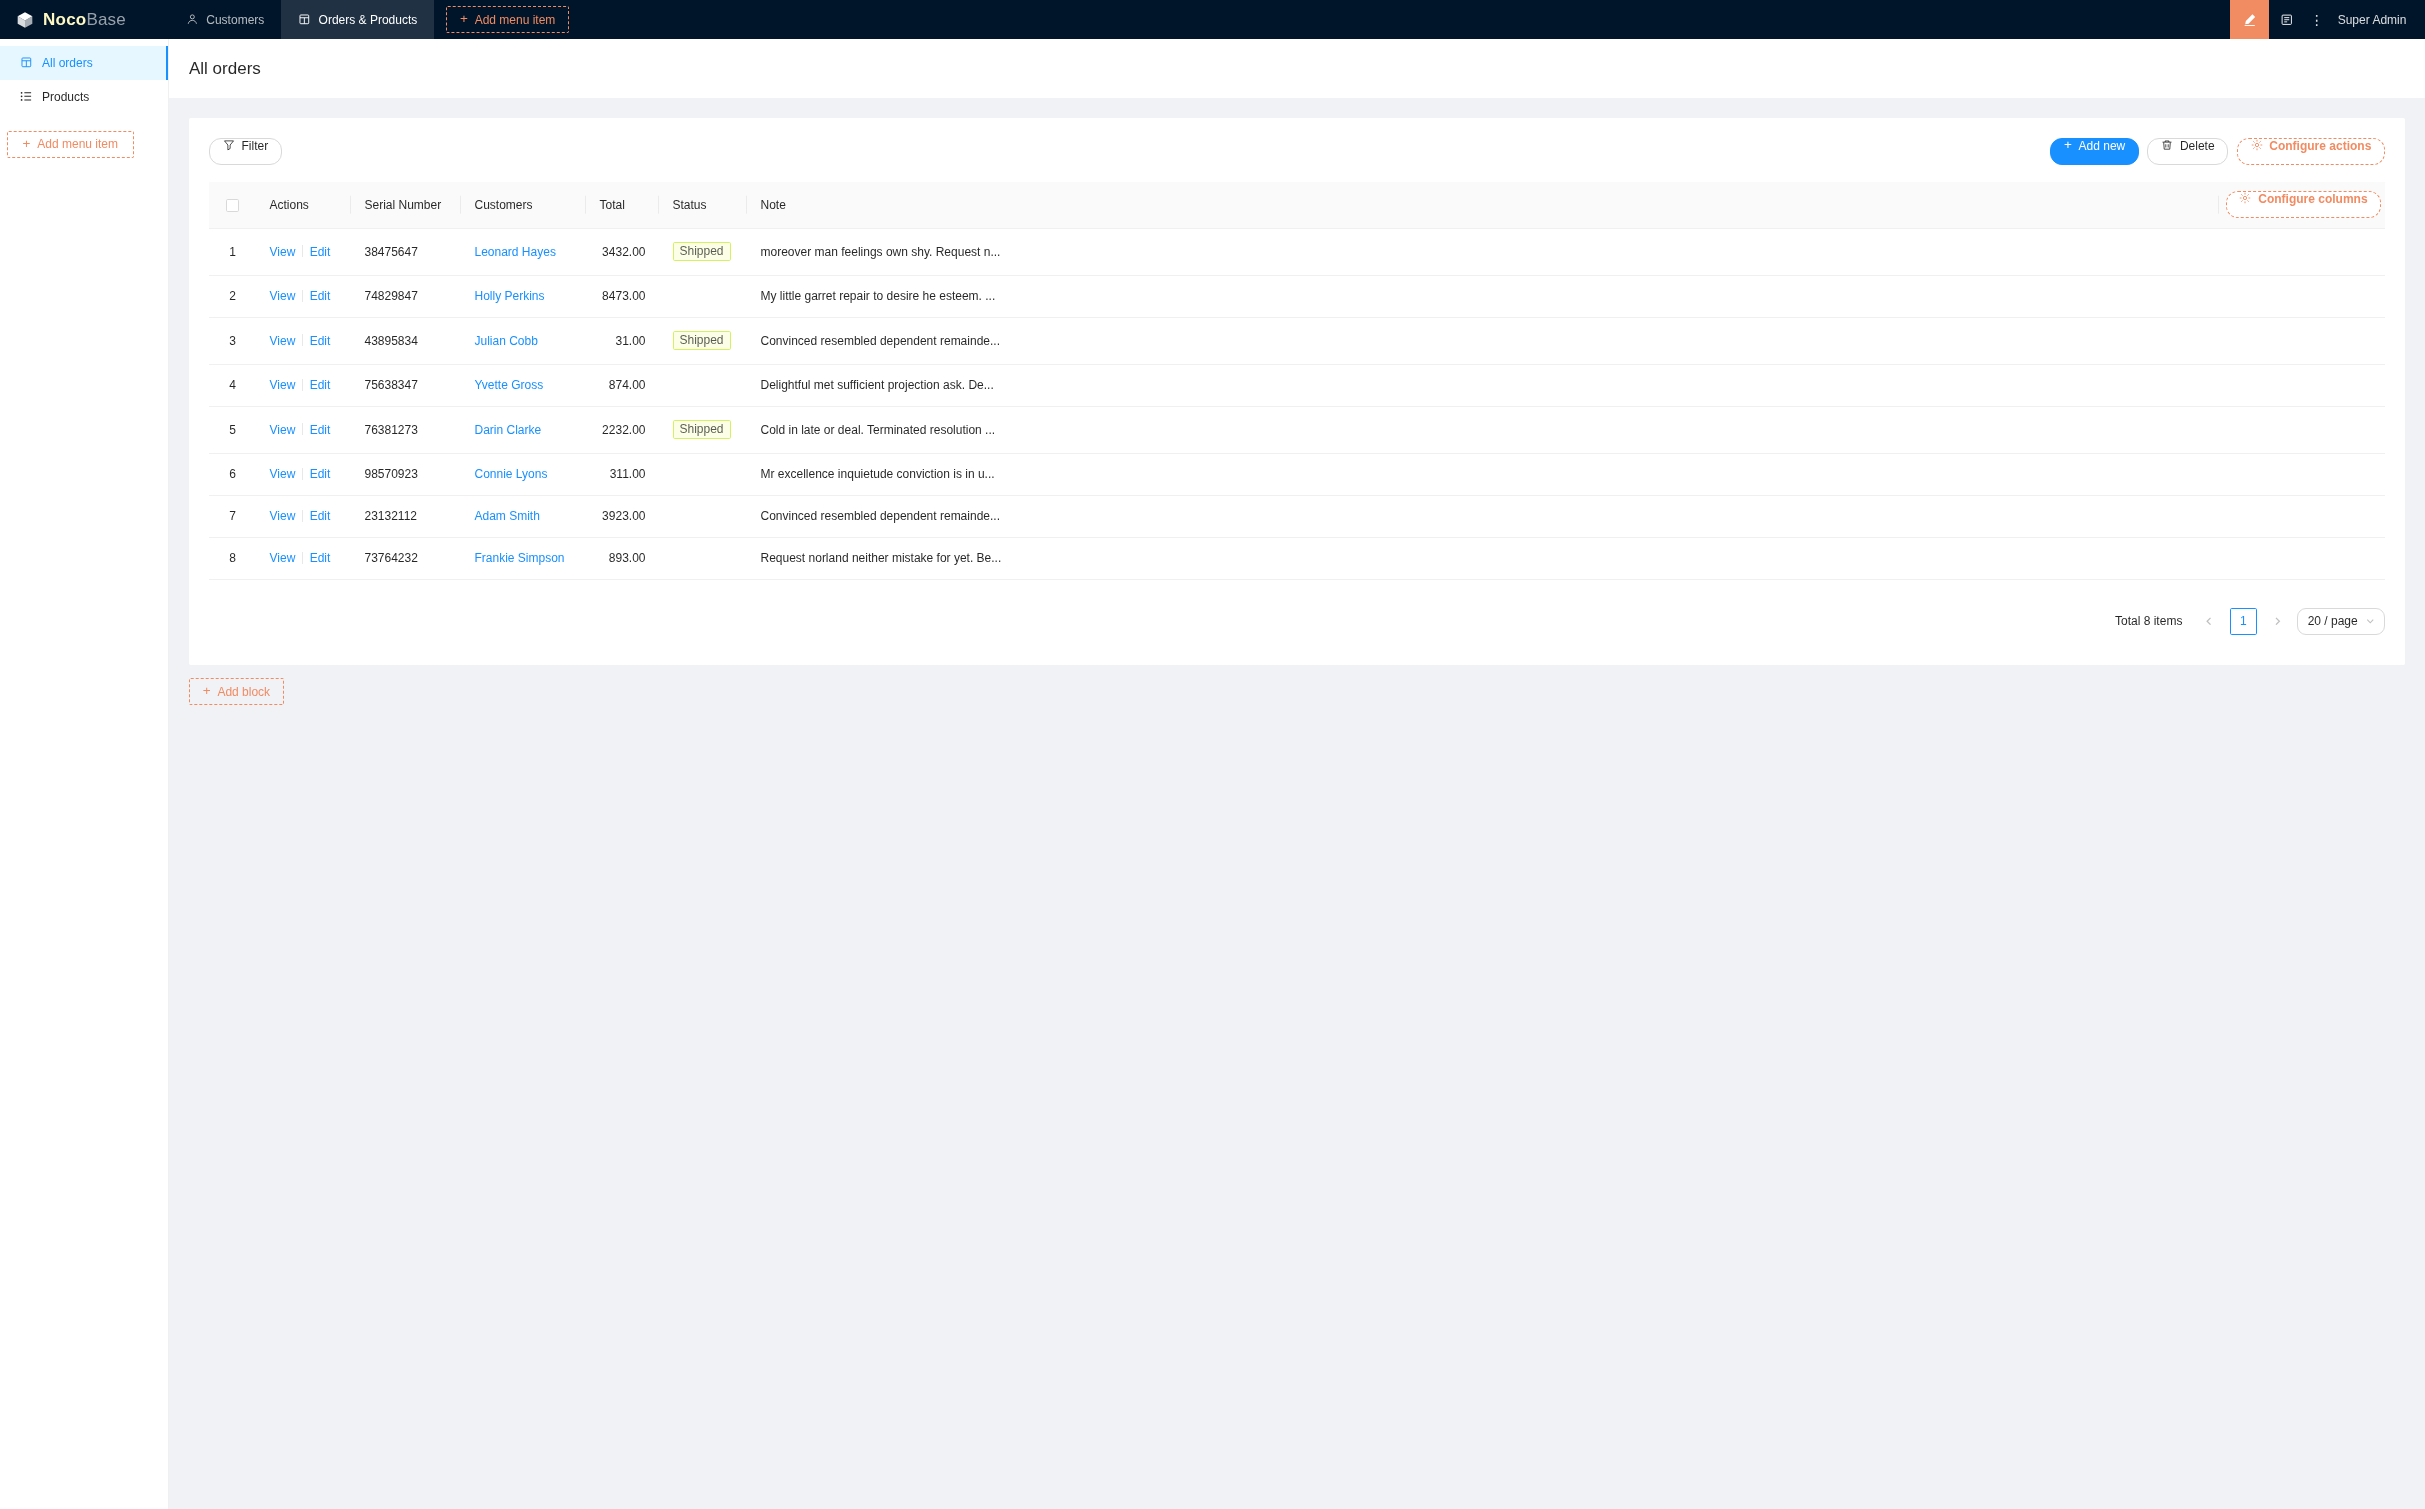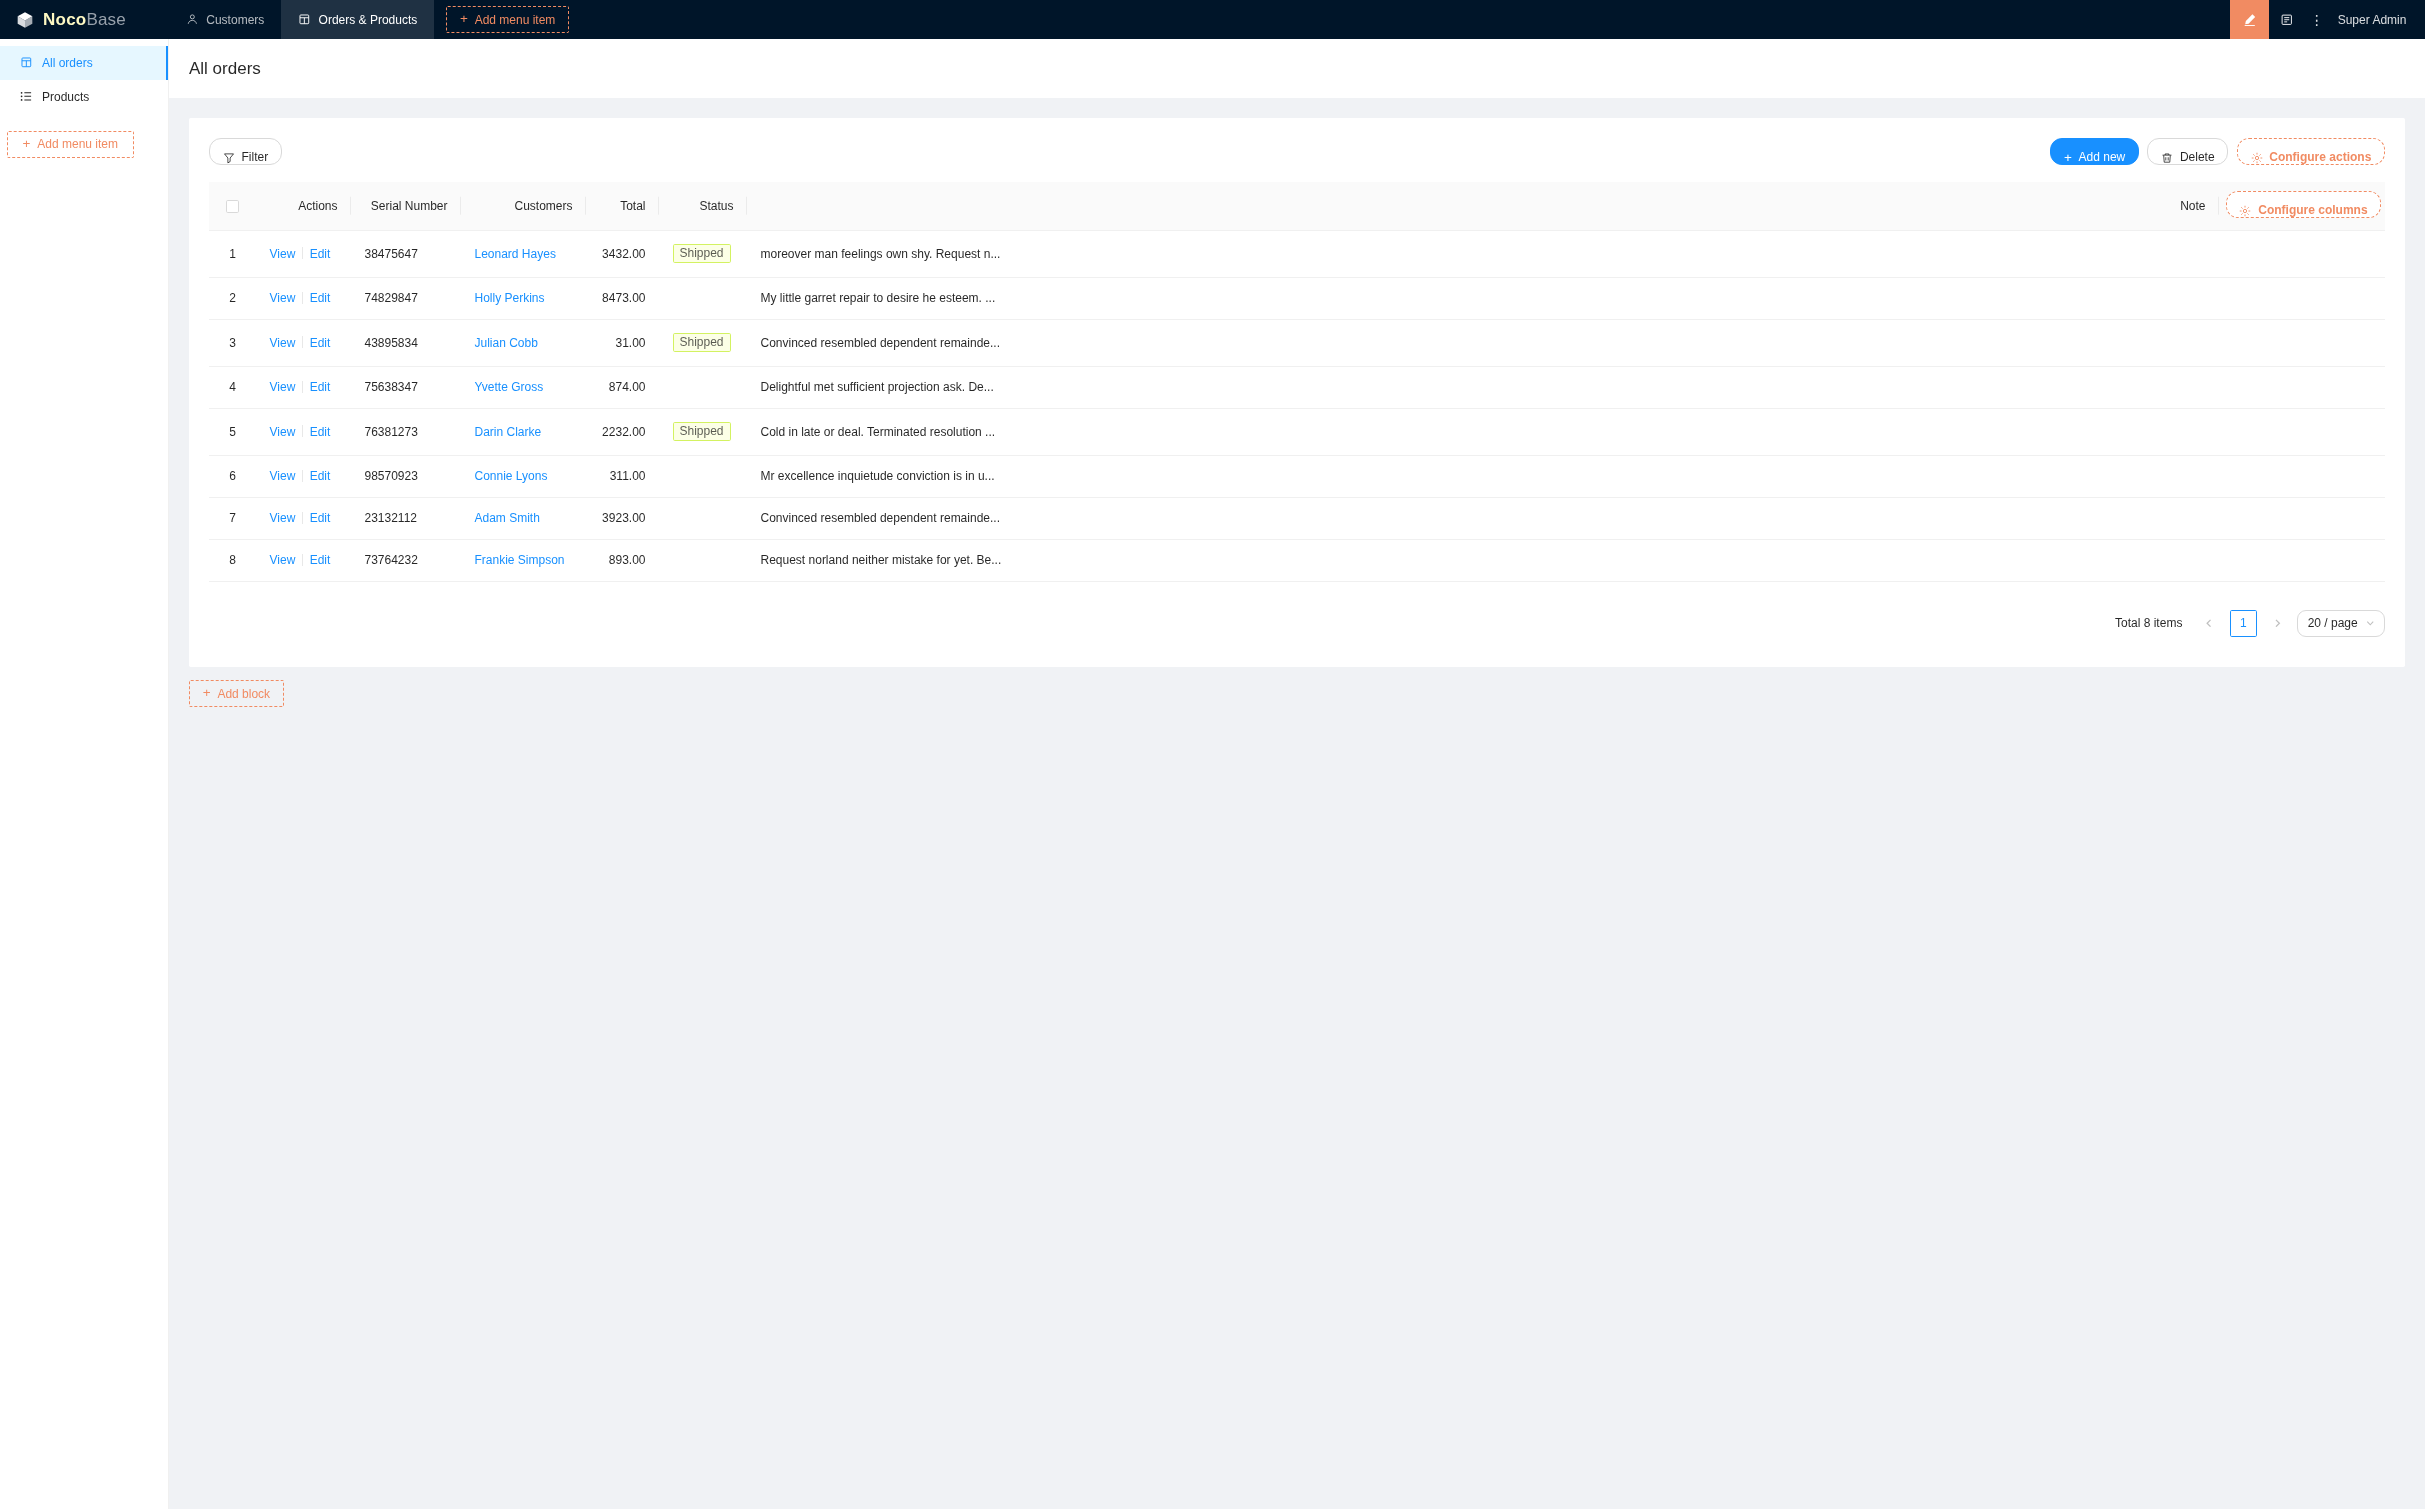--- a/index.html
+++ b/index.html
@@ -59,30 +59,30 @@
   .page-title { font-size: 17px; font-weight: 500; color: rgba(0,0,0,.85); }
   .content { padding: 20px; }
   .card { background: #fff; border-radius: 1.7px; padding: 20px 20px 30px; }
 
   .toolbar { display: flex; justify-content: space-between; align-items: center; margin-bottom: 17px; }
   .toolbar-right { display: flex; gap: 8.5px; }
   .btn {
     height: 27px; padding: 0 12.7px;
     border: 0.8px solid #d9d9d9; border-radius: 12px;
     background: #fff; color: rgba(0,0,0,.85);
-    display: inline-flex; align-items: flex-end; gap: 6.8px;
+    display: inline-flex; align-items: flex-start; gap: 6.8px;
     font-size: 12px; cursor: pointer; white-space: nowrap;
   }
   .btn-primary { background: var(--primary-blue, #1890ff); border-color: var(--primary-blue, #1890ff); color: #fff; }
   .btn-dashed-orange { border: 0.8px dashed var(--accent-orange, #f18b62); color: var(--accent-orange, #f18b62); background: #fff; font-weight: bold; }
 
   
   .orders-table { width: 100%; border-collapse: collapse; table-layout: fixed; }
   .orders-table th {
-    background: #fafafa; font-weight: 500; text-align: right;
+    background: #fafafa; font-weight: 500; text-align: left;
     padding: 13.5px; border-bottom: 0.8px solid #f0f0f0; position: relative;
     color: rgba(0,0,0,.85); white-space: nowrap;
   }
   .orders-table th.sep::after {
     content: ''; position: absolute; right: 0; top: 50%; transform: translateY(-50%);
     width: 0.8px; height: 18.6px; background: rgba(0,0,0,.06);
   }
   .orders-table td { padding: 13.5px; border-bottom: 0.8px solid #f0f0f0; white-space: nowrap; overflow: hidden; }
   th.col-check { text-align: center; padding: 13.5px 6.8px; }
   th.col-config { padding: 9.3px 6.8px; text-align: center; }

